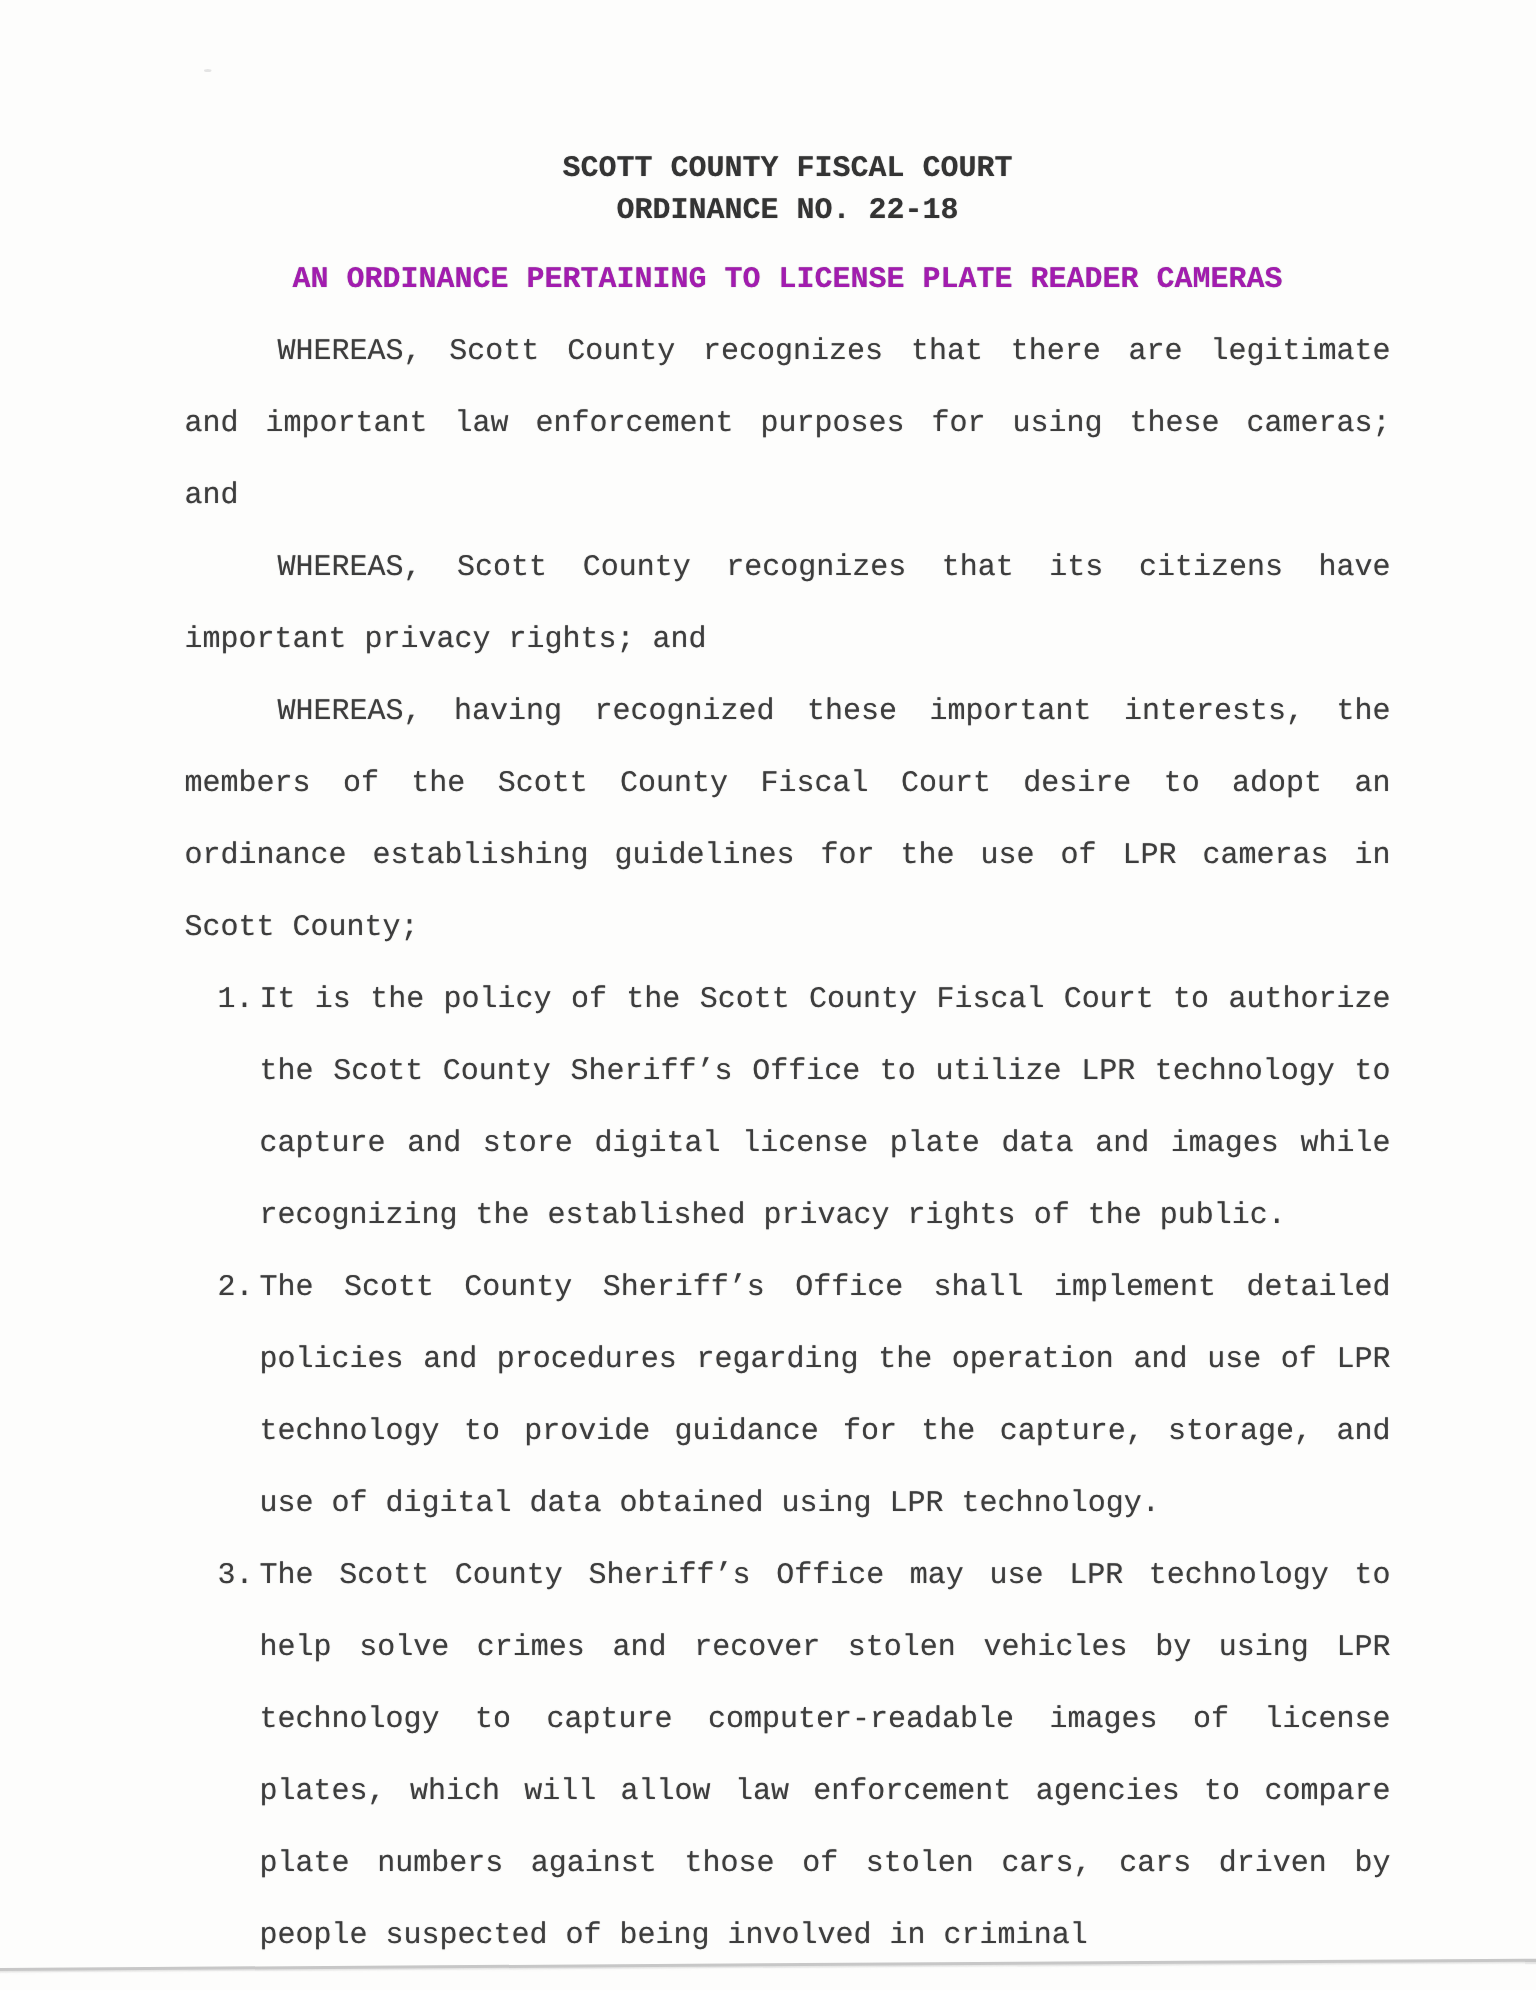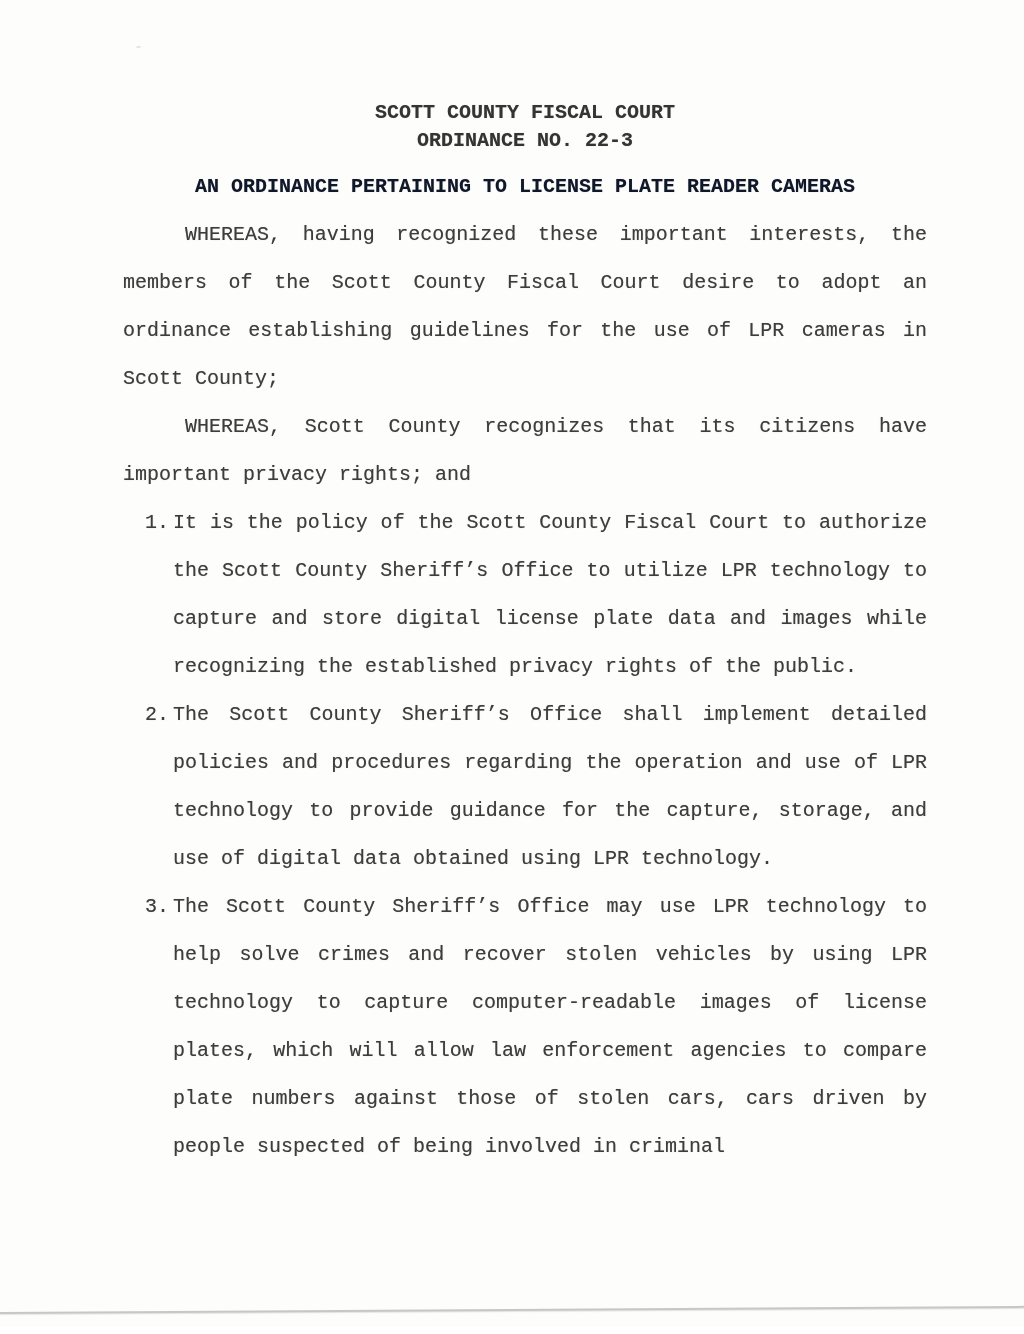--- a/index.html
+++ b/index.html
@@ -26,21 +26,21 @@
     text-align: center;
     font-weight: bold;
     color: #343434;
     line-height: 28px;
   }
   .doc-title {
     margin: 8px 0 0 0;
     text-align: center;
     font-weight: bold;
     font-size: 20px;
-    color: #0f172a;
+    color: #a21caf;
     line-height: 48px;
   }
   .para {
     margin: 0;
     text-align: justify;
     text-justify: inter-word;
   }
   .para.indent { text-indent: 62px; }
   .para.first { margin-top: 6px; }
   .bold-run { font-weight: bold; color: #343434; }
@@ -81,27 +81,28 @@
 </head>
 <body>
 
 <div class="page">
   <div class="scan-speck"></div>
 
   <div class="content">
 
     <div class="doc-header">
       <div>SCOTT COUNTY FISCAL COURT</div>
-      <div>ORDINANCE NO. 22-3</div>
+      <div>ORDINANCE NO. 22-18</div>
     </div>
 
     <h1 class="doc-title">AN ORDINANCE PERTAINING TO LICENSE PLATE READER CAMERAS</h1>
 
+    <p class="para indent">WHEREAS, Scott County recognizes that there are legitimate and important law enforcement purposes for using these cameras; and</p>
+    <p class="para indent">WHEREAS, Scott County recognizes that its citizens have important privacy rights; and</p>
     <p class="para indent">WHEREAS, having recognized these important interests, the members of the Scott County Fiscal Court desire to adopt an ordinance establishing guidelines for the use of LPR cameras in Scott County;</p>
-    <p class="para indent">WHEREAS, Scott County recognizes that its citizens have important privacy rights; and</p>
 
 
     <div class="olist">
       <div class="item">
         <span class="num">1.</span>
         <span class="txt">It is the policy of the Scott County Fiscal Court to authorize the Scott County Sheriff’s Office to utilize LPR technology to capture and store digital license plate data and images while recognizing the established privacy rights of the public.</span>
       </div>
       <div class="item">
         <span class="num">2.</span>
         <span class="txt">The Scott County Sheriff’s Office shall implement detailed policies and procedures regarding the operation and use of LPR technology to provide guidance for the capture, storage, and use of digital data obtained using LPR technology.</span>

